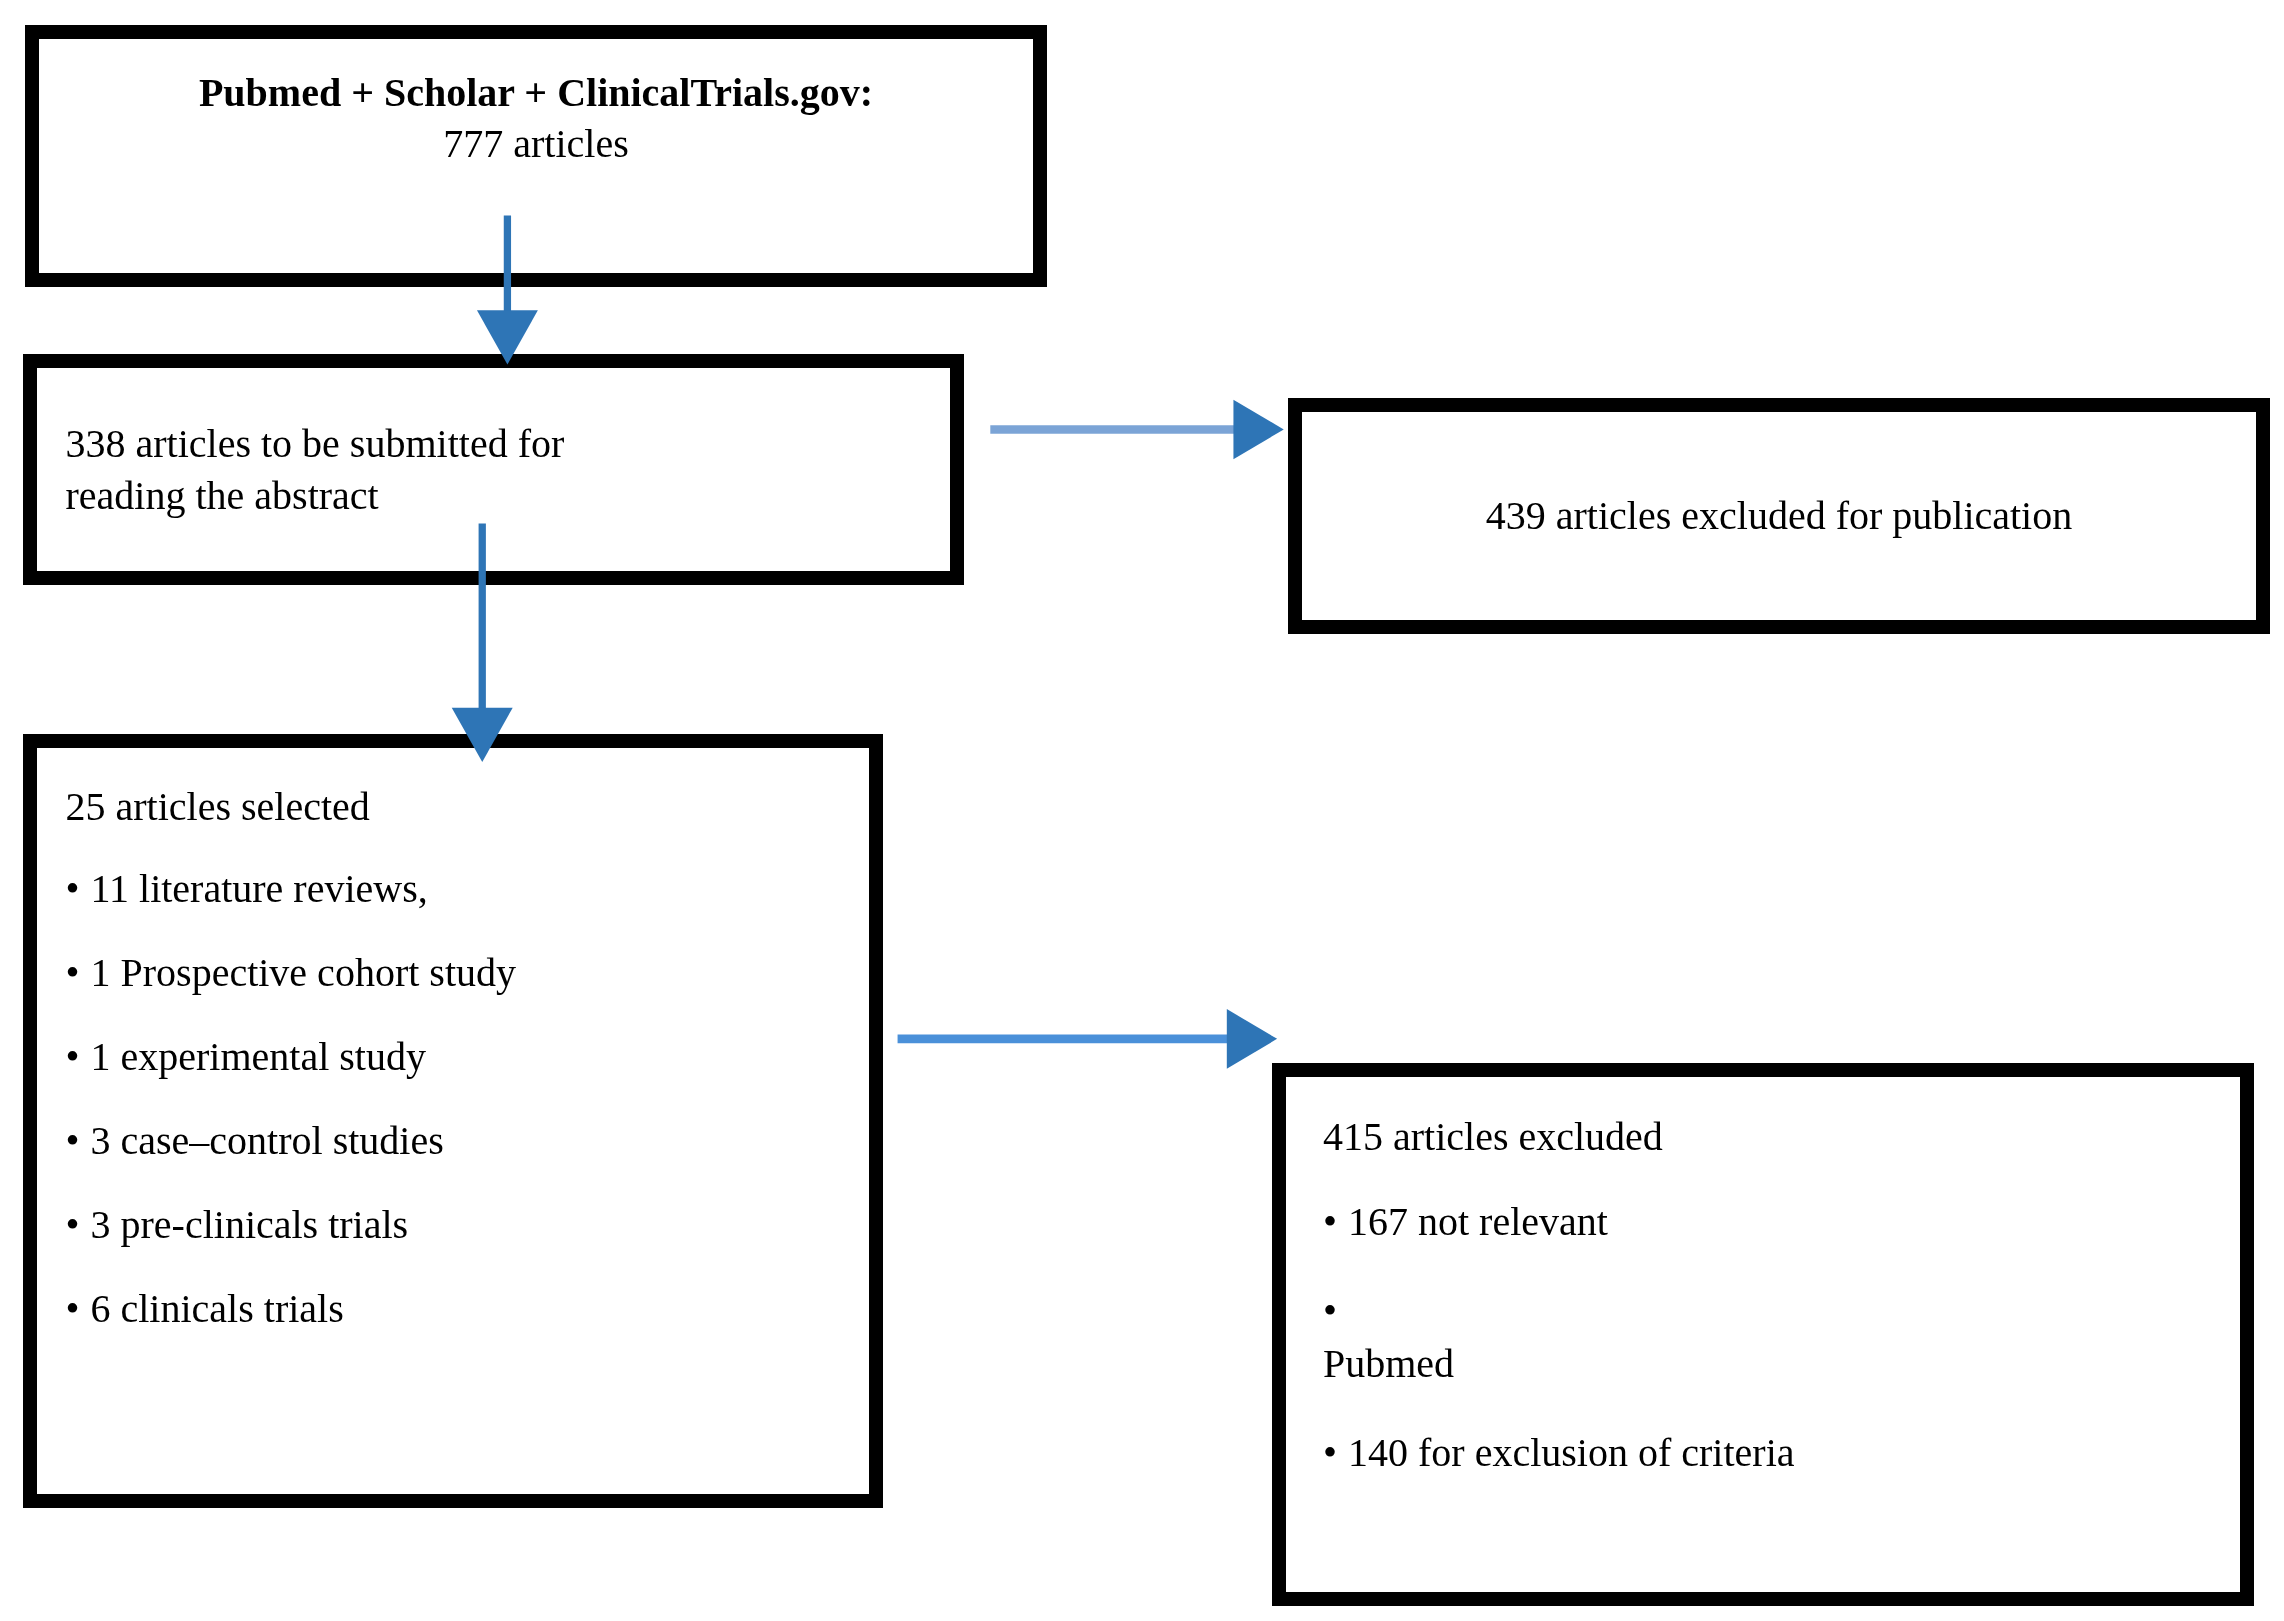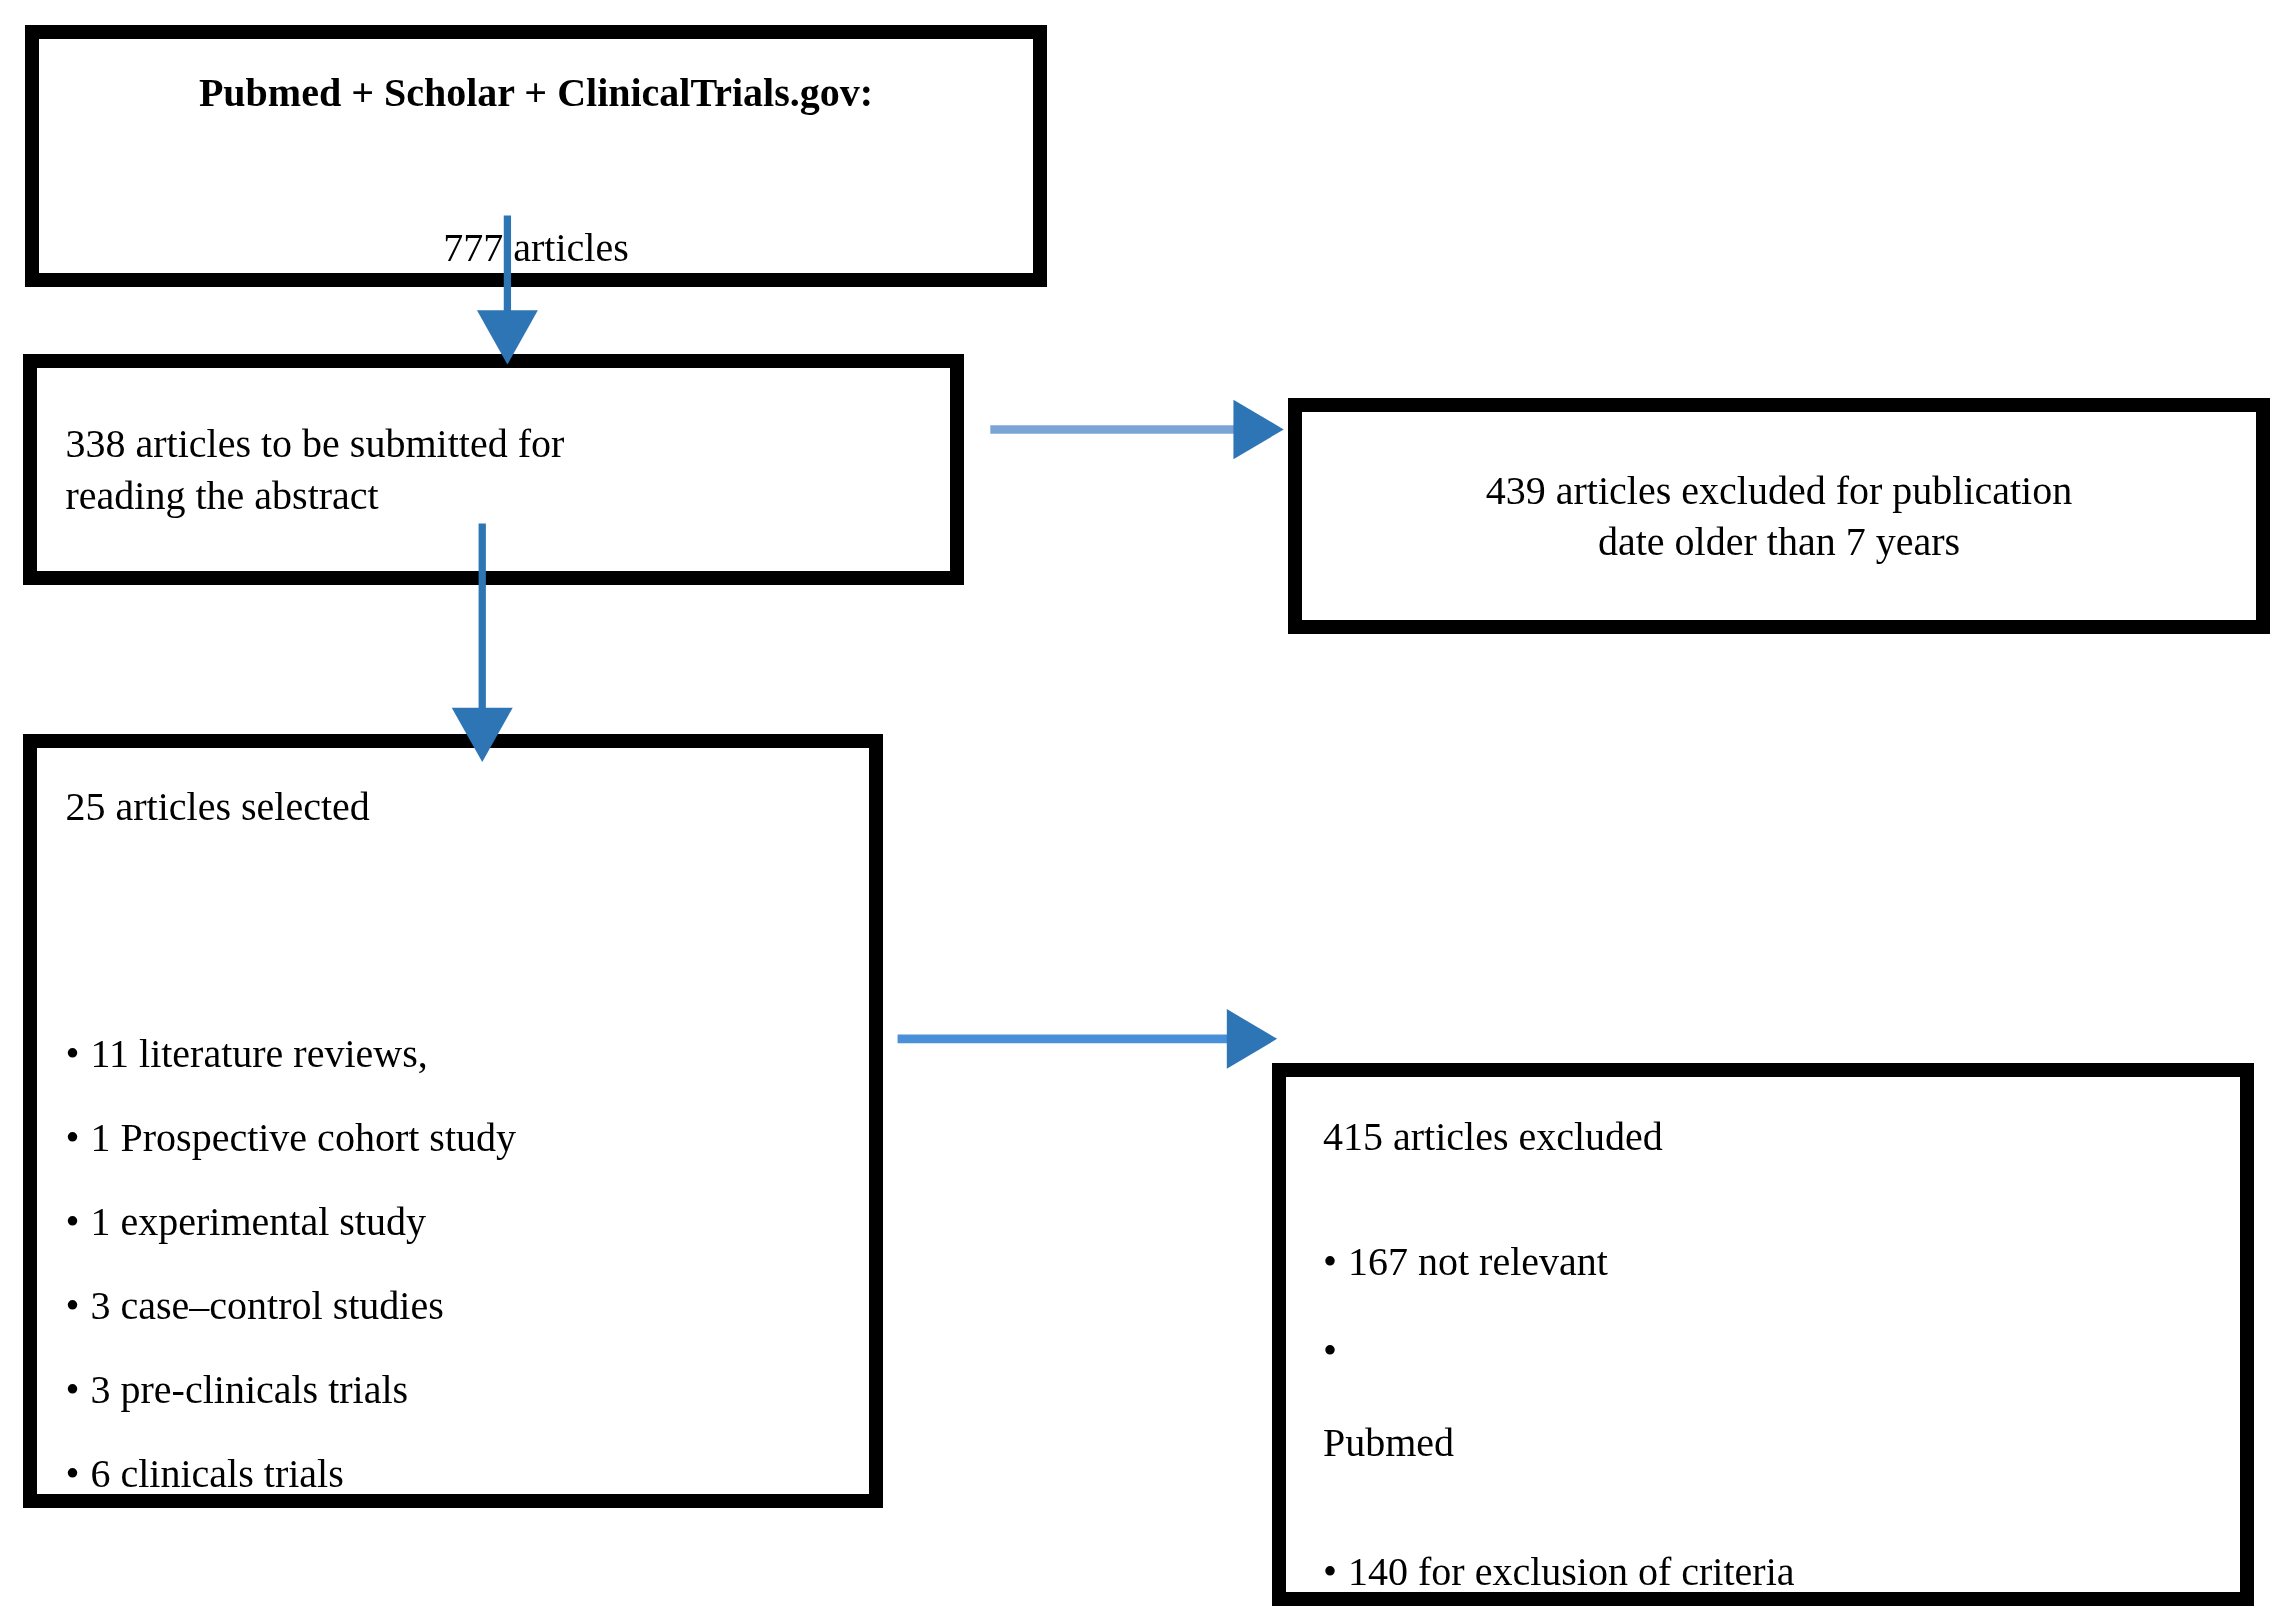--- a/index.html
+++ b/index.html
@@ -28,21 +28,21 @@
   }
   .box-inner {
     position: absolute;
     box-sizing: border-box;
     width: 100%;
     height: 100%;
     display: flex;
     flex-direction: column;
     justify-content: center;
   }
-  .box-inner.top-align { justify-content: space-between; }
+  .box-inner.top-align { justify-content: flex-start; }
 
   
   .line {
     font-size: 40px;
     line-height: 1.28;
     white-space: nowrap;
   }
   .line.bold { font-weight: bold; }
   .line.center { text-align: center; }
   .line.left { text-align: left; }
@@ -150,21 +150,20 @@
           <span class="bullet-dot">•</span>
           <span class="bullet-text">6 clinicals trials</span>
         </li>
       </ul>
     </div>
   </div>
 
   <div class="box" style="left:1288px; top:398px; width:982px; height:236px;">
     <div class="box-inner" style="padding:0 42px;">
       <div class="line center">439 articles excluded for publication</div>
-      <div class="line center">date older than 7 years</div>
     </div>
   </div>
 
   <div class="box" style="left:1272px; top:1063px; width:982px; height:543px;">
     <div class="box-inner top-align" style="padding:34px 26.5px 0 37px;">
       <div class="line left" style="margin-bottom:40px;">415 articles excluded</div>
 
       <ul class="bullets">
         <li style="margin-bottom:49px;">
           <span class="bullet-dot">•</span>

